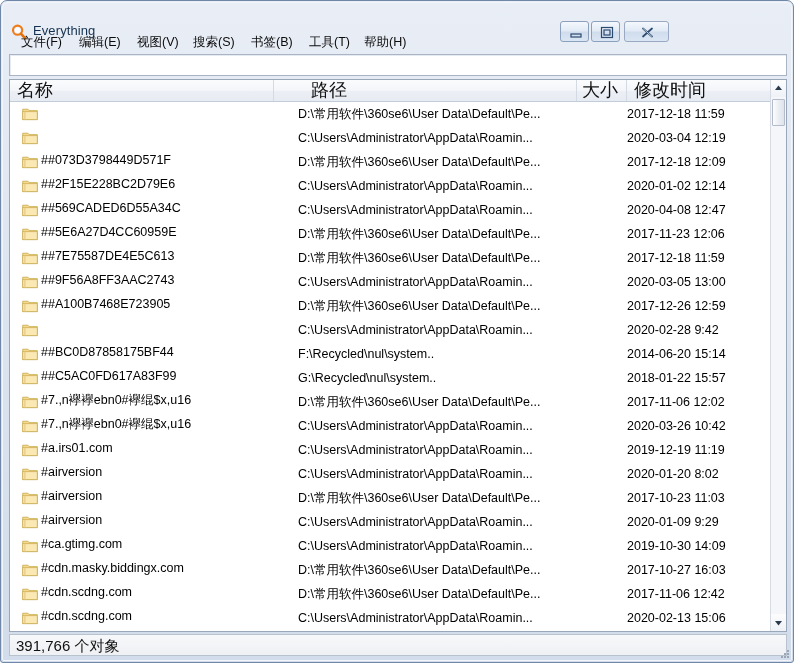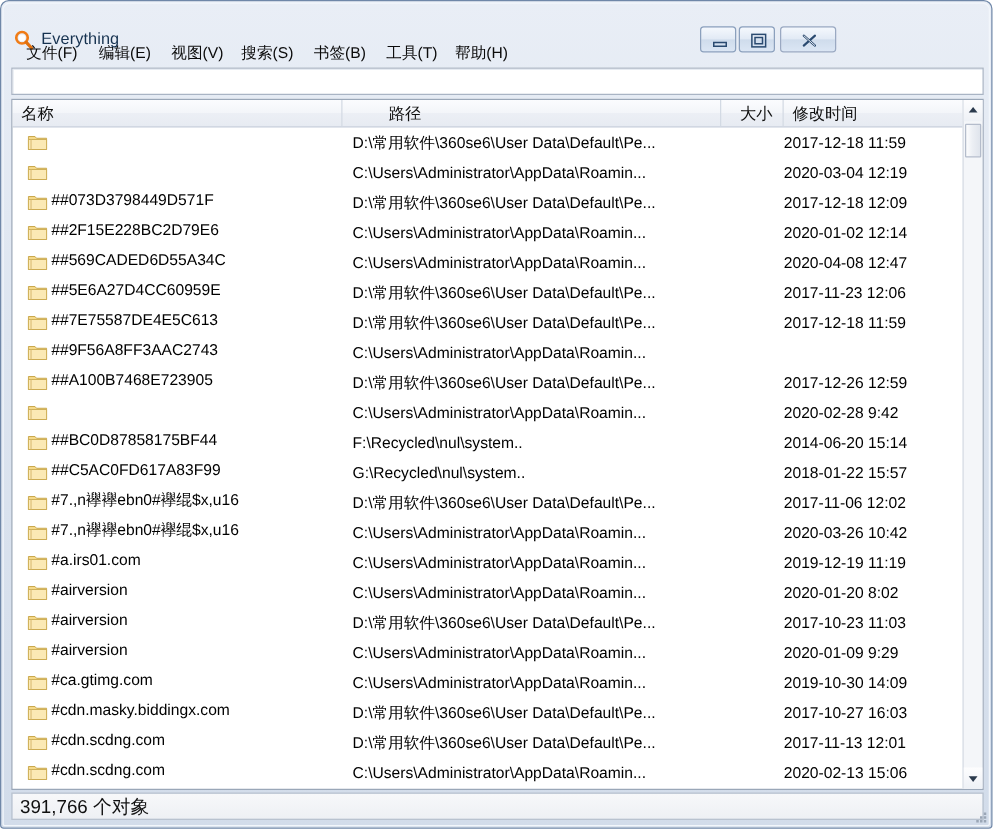--- a/index.html
+++ b/index.html
@@ -144,21 +144,21 @@
     height: 22px;
     box-sizing: border-box;
     background: linear-gradient(to bottom, #fbfcfe 0%, #f3f5f9 50%, #eceff5 51%, #e7ebf2 100%);
     border-bottom: 1px solid #c3ccd9;
   }
   .hcell {
     position: absolute;
     top: 0;
     height: 21px;
     line-height: 21px;
-    font-size: 13px;
+    font-size: 18px;
     color: #101010;
     box-sizing: border-box;
     border-right: 1px solid #d3dae4;
     padding-left: 7px;
     white-space: nowrap;
     overflow: hidden;
   }
   .hcell.right { text-align: right; padding-left: 0; padding-right: 8px; }
   .hcell.last { border-right: 0; }
 
@@ -180,21 +180,21 @@
     top: 0;
     height: 24px;
     line-height: 24px;
     font-size: 12.5px;
     color: #000000;
     white-space: nowrap;
     overflow: hidden;
     box-sizing: border-box;
   }
   .cell-name { left: 31px; width: 235px; margin-top: 46px; }
-  .cell-path { left: 272px; width: 265px; }
+  .cell-path { left: 288px; width: 265px; }
   .cell-size { left: 537px; width: 72px; text-align: right; padding-right: 8px; }
   .cell-date { left: 617px; width: 144px; }
 
   
   .ficon {
     position: absolute;
     left: 12px; top: 5px;
     width: 16px; height: 14px;
   }
 
@@ -393,20 +393,21 @@
           <div class="cell cell-date">2017-12-18 11:59</div>
         </div>
         <div class="row">
           <span class="ficon"><svg width="16" height="14" viewBox="0 0 16 14">
               <path d="M0.7 2.2 L6 2.2 L7.2 3.6 L15.3 3.6 L15.3 12.6 L0.7 12.6 Z" fill="#f5d98a" stroke="#c9a84e" stroke-width="0.8"></path>
               <path d="M0.7 4.6 L15.3 4.6 L15.3 12.6 L0.7 12.6 Z" fill="#fbe9b4" stroke="#c9a84e" stroke-width="0.7"></path>
               <rect x="2.1" y="4.9" width="1.5" height="7.4" fill="#e8cf8f"></rect>
             </svg></span>
           <div class="cell cell-path">C:\Users\Administrator\AppData\Roamin...</div>
           <div class="cell cell-size"></div>
+          <div class="cell cell-date">2020-03-05 13:00</div>
         </div>
         <div class="row">
           <span class="ficon"><svg width="16" height="14" viewBox="0 0 16 14">
               <path d="M0.7 2.2 L6 2.2 L7.2 3.6 L15.3 3.6 L15.3 12.6 L0.7 12.6 Z" fill="#f5d98a" stroke="#c9a84e" stroke-width="0.8"></path>
               <path d="M0.7 4.6 L15.3 4.6 L15.3 12.6 L0.7 12.6 Z" fill="#fbe9b4" stroke="#c9a84e" stroke-width="0.7"></path>
               <rect x="2.1" y="4.9" width="1.5" height="7.4" fill="#e8cf8f"></rect>
             </svg></span>
           <div class="cell cell-name">##BC0D87858175BF44</div>
           <div class="cell cell-path">D:\常用软件\360se6\User Data\Default\Pe...</div>
           <div class="cell cell-size"></div>
@@ -535,21 +536,21 @@
         </div>
         <div class="row">
           <span class="ficon"><svg width="16" height="14" viewBox="0 0 16 14">
               <path d="M0.7 2.2 L6 2.2 L7.2 3.6 L15.3 3.6 L15.3 12.6 L0.7 12.6 Z" fill="#f5d98a" stroke="#c9a84e" stroke-width="0.8"></path>
               <path d="M0.7 4.6 L15.3 4.6 L15.3 12.6 L0.7 12.6 Z" fill="#fbe9b4" stroke="#c9a84e" stroke-width="0.7"></path>
               <rect x="2.1" y="4.9" width="1.5" height="7.4" fill="#e8cf8f"></rect>
             </svg></span>
           <div class="cell cell-name">#cdns.videoyi.com</div>
           <div class="cell cell-path">D:\常用软件\360se6\User Data\Default\Pe...</div>
           <div class="cell cell-size"></div>
-          <div class="cell cell-date">2017-11-13 12:01</div>
+          <div class="cell cell-date">2017-11-06 12:42</div>
         </div>
         <div class="row">
           <span class="ficon"><svg width="16" height="14" viewBox="0 0 16 14">
               <path d="M0.7 2.2 L6 2.2 L7.2 3.6 L15.3 3.6 L15.3 12.6 L0.7 12.6 Z" fill="#f5d98a" stroke="#c9a84e" stroke-width="0.8"></path>
               <path d="M0.7 4.6 L15.3 4.6 L15.3 12.6 L0.7 12.6 Z" fill="#fbe9b4" stroke="#c9a84e" stroke-width="0.7"></path>
               <rect x="2.1" y="4.9" width="1.5" height="7.4" fill="#e8cf8f"></rect>
             </svg></span>
           <div class="cell cell-name">#flash4.3mang.com</div>
           <div class="cell cell-path">C:\Users\Administrator\AppData\Roamin...</div>
           <div class="cell cell-size"></div>

